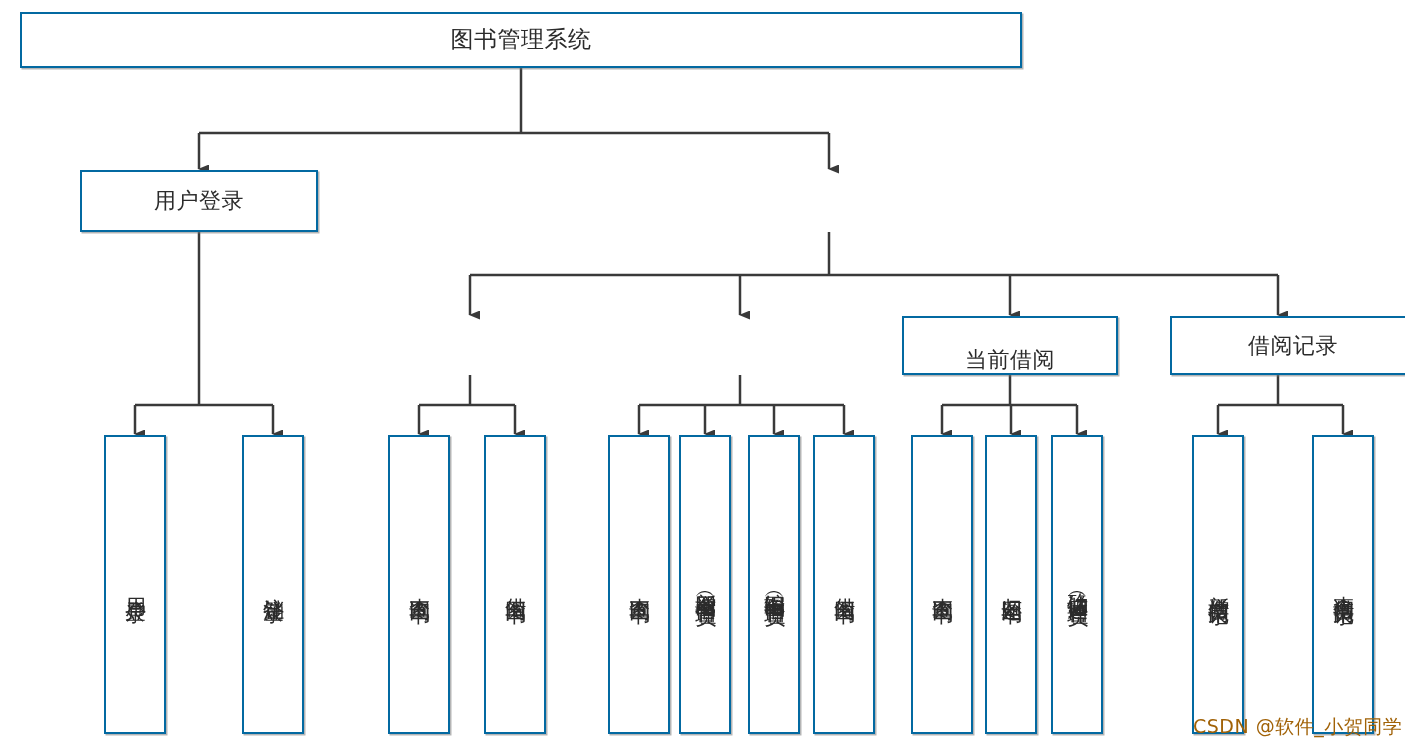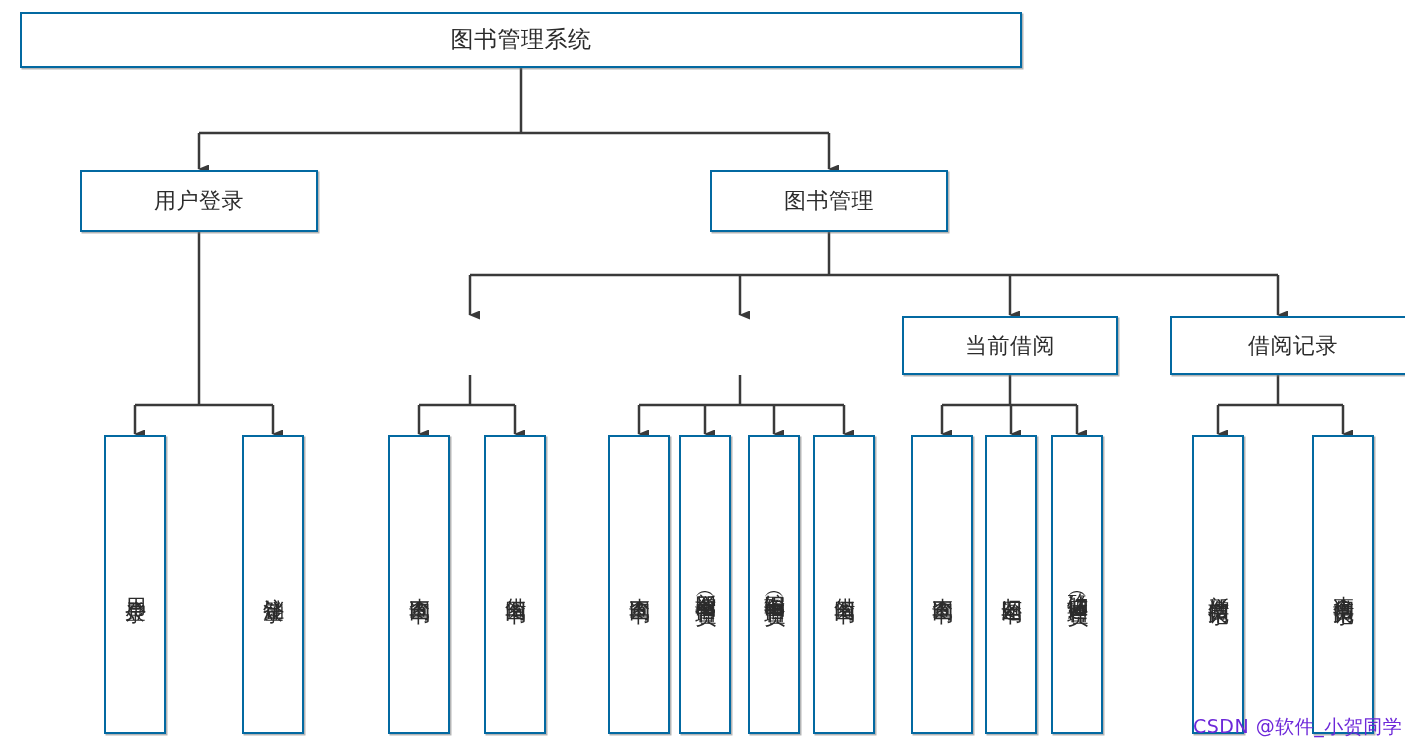--- a/index.html
+++ b/index.html
@@ -58,21 +58,21 @@
     text-orientation: upright;
     font-size: 21px;
     line-height: 1.22;
     letter-spacing: 2px;
     white-space: nowrap;
     max-height: 270px;
   }
   .watermark {
     position: absolute;
     font-size: 19px;
-    color: #6d28d9;
+    color: #a16207;
     white-space: nowrap;
     letter-spacing: 0.5px;
   }
 </style>
 </head>
 <body>
 
 <div id="canvas">
 
   <svg class="edges" viewBox="0 0 1405 747">
@@ -118,25 +118,22 @@
       </g>
   </svg>
 
   <div class="node root horiz" id="n-root" style="left: 20px; top: 12px; width: 1002px; height: 56px;">
     <span class="lbl">图书管理系统</span>
   </div>
 
   <div class="node horiz" id="n-l2_0" style="left: 80px; top: 170px; width: 238px; height: 62px;">
     <span class="lbl">用户登录</span>
   </div>
-  <div class="node horiz" id="n-l2_1" style="left: 710px; top: 170px; width: 238px; height: 62px;">
-    <span class="lbl">图书管理</span>
-  </div>
 
-  <div class="node horiz" id="n-l3_2" style="left: 902px; top: 316px; width: 216px; height: 59px;">
+  <div class="node horiz" id="n-l3_2" style="left: 902px; top: 316px; width: 216px; height: 59px; align-items: flex-end;">
     <span class="lbl">当前借阅</span>
   </div>
   <div class="node horiz" id="n-l3_3" style="left: 1170px; top: 316px; width: 246px; height: 59px;">
     <span class="lbl">借阅记录</span>
   </div>
 
   <div class="node vert" id="n-leaf_0" style="left: 104px; top: 435px; width: 62px; height: 299px;">
     <span class="lbl">用户登录</span>
   </div>
   <div class="node vert" id="n-leaf_1" style="left: 242px; top: 435px; width: 62px; height: 299px;">

